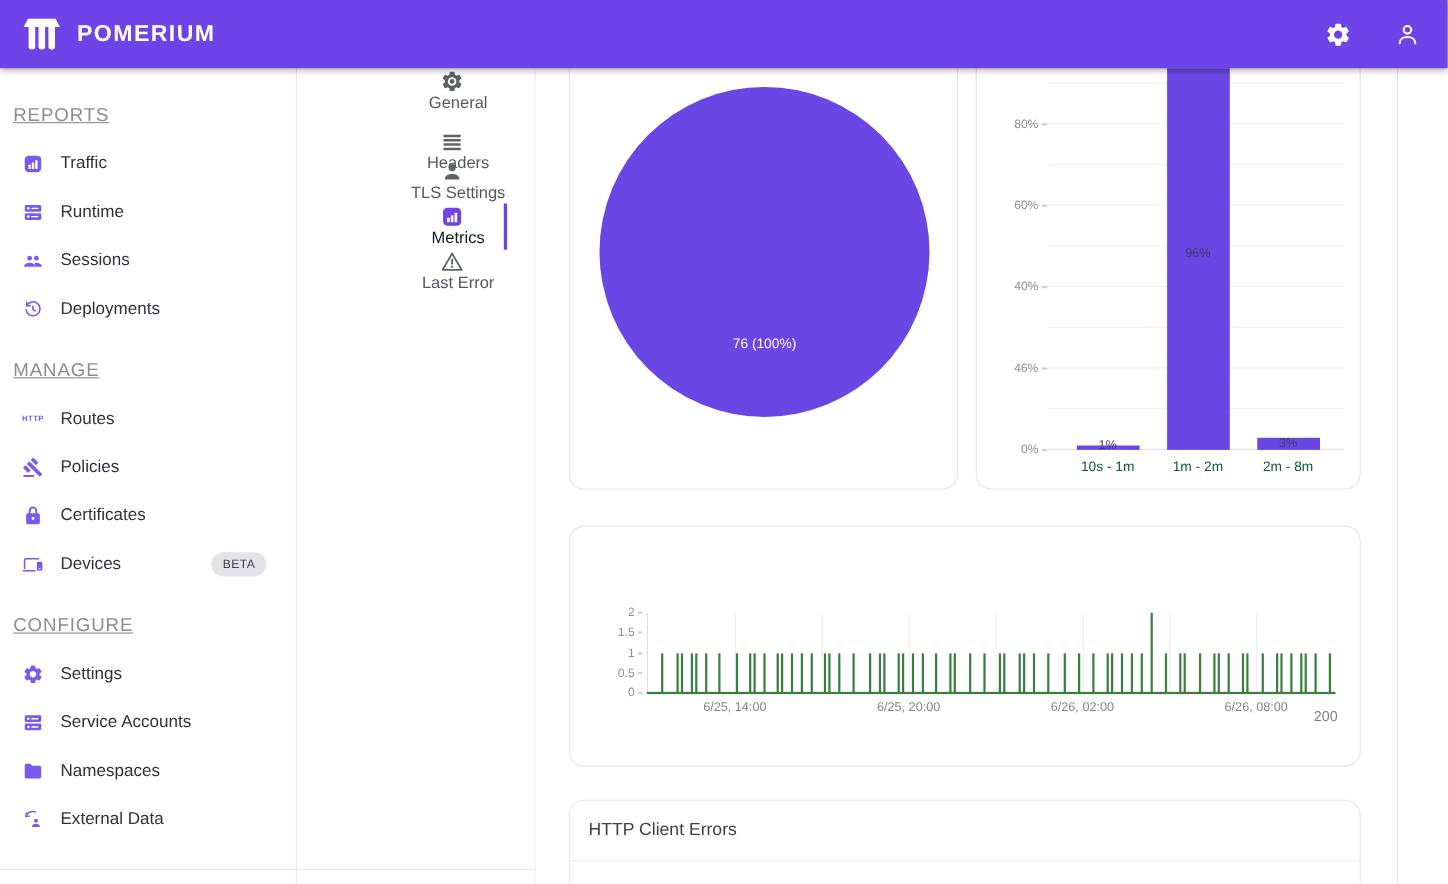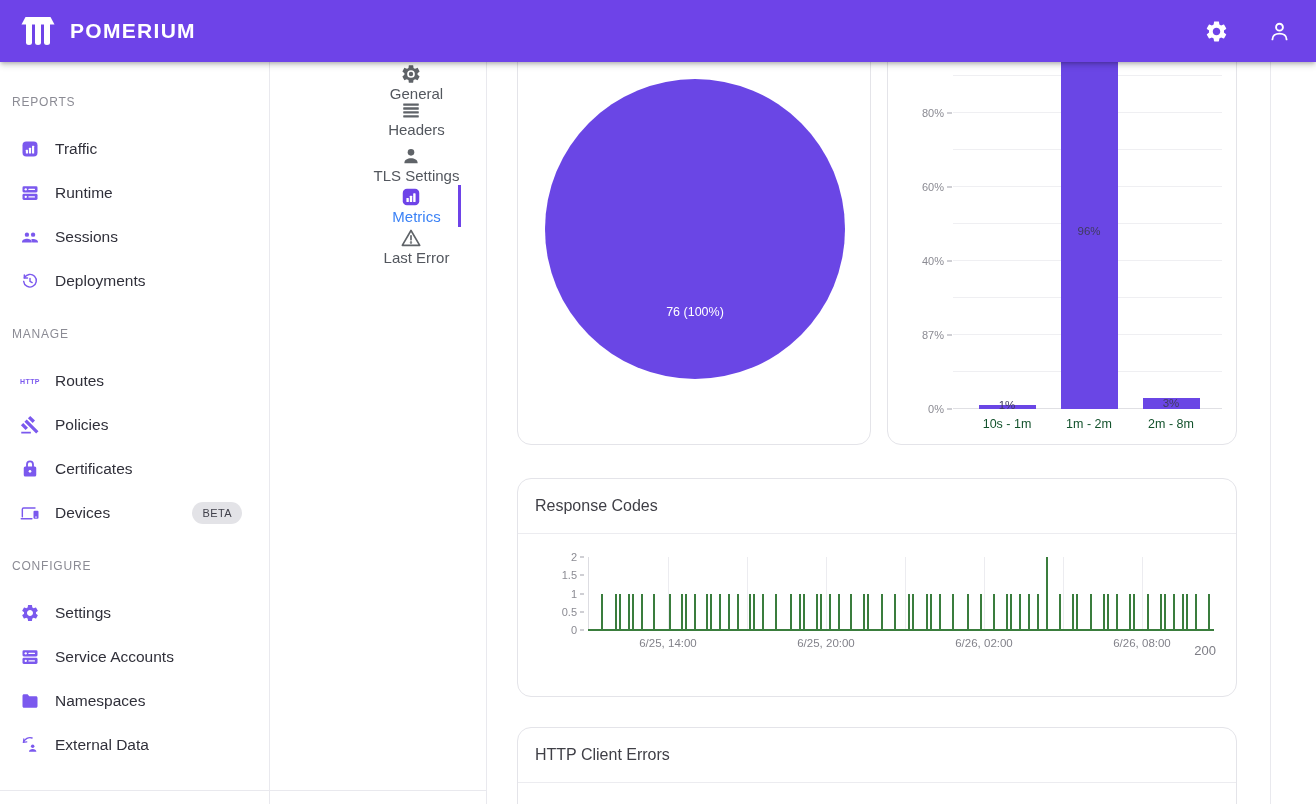--- a/index.html
+++ b/index.html
@@ -14,37 +14,37 @@
   .brand-name { color:#fff; font-size:21px; font-weight:700; letter-spacing:1.3px; margin-left:12px; }
   .header-actions { margin-left:auto; display:flex; align-items:center; gap:38px; }
   .hicon { width:25px; height:25px; color:#fff; cursor:pointer; }
 
   
   .shell { position:absolute; top:62px; left:0; right:0; bottom:0; display:flex; }
   .sidebar { width:270px; position:relative; background:#fff; border-right:1px solid #e9e9ee; flex:none; }
   .subnav  { width:217px; position:relative; background:#fff; border-right:1px solid #e9e9ee; flex:none; }
   .content { flex:1; position:relative; overflow:hidden; background:#fff; }
 
-  .section-label { position:absolute; left:12px; font-size:12px; font-weight:500;
-    color:#8b8b94; letter-spacing:.8px; }
+  .section-label { position:absolute; left:12px; font-size:17px; font-weight:500;
+    color:#8b8b94; letter-spacing:.8px;text-decoration:underline; }
   .nav-row { position:absolute; left:0; right:0; height:44px; display:flex; align-items:center;
     padding-left:20px; cursor:pointer; }
   .nav-row .nicon { width:20px; height:20px; color:#7b59ee; flex:none; display:flex; align-items:center; justify-content:center; }
   .nav-row .nlabel { margin-left:15px; font-size:15.5px; color:#30303a; }
   .http-badge { font-size:7px; font-weight:700; letter-spacing:.4px; color:#7b59ee; }
   .beta-badge { margin-left:auto; margin-right:27px; background:#e3e3e7; color:#40404a;
     font-size:11px; letter-spacing:.4px; padding:5px 10px; border-radius:13px; }
   .side-divider { position:absolute; top:728px; left:0; right:0; height:1px; background:#e9e9ee; }
 
   .sub-row { position:absolute; left:0; right:0; height:41px; display:flex; align-items:center;
     padding-left:65px; cursor:pointer;flex-direction:column; }
   .sub-row .sicon { width:22px; height:22px; color:#5f6368; flex:none; display:flex; align-items:center; justify-content:center; }
   .sub-row .slabel { margin-left:12px; font-size:15px; color:#53575e; }
   .sub-row.selected .sicon { color:#6e43e8; }
-  .sub-row.selected .slabel { color:#3b82f6; font-weight:500; }
+  .sub-row.selected .slabel { color:#0f172a; font-weight:500; }
   .active-indicator { position:absolute; right:25px; top:123px; width:3px; height:42px; background:#6e43e8; }
 
   
   .card { position:absolute; background:#fff; border:1px solid #e4e4e9; border-radius:14px; }
   .card-pie { left:30px; top:-80px; width:354px; height:463px; }
   .card-bar { left:400px; top:-80px; width:350px; height:463px; }
   .card-rc  { left:30px; top:416px; width:720px; height:219px; }
   .card-http{ left:30px; top:665px; width:720px; height:140px; }
   .card-header { height:55px; display:flex; align-items:center; padding:0 17px;
     border-bottom:1px solid #ececf0; }
@@ -251,21 +251,21 @@
 
   <nav class="subnav">
     <div class="sub-row" style="top:1px">
       <span class="sicon">
         <svg viewBox="0 0 24 24" width="22" height="22">
             <path fill="currentColor" fill-rule="evenodd" d="M19.14 12.94c.04-.3.06-.61.06-.94 0-.32-.02-.64-.07-.94l2.03-1.58c.18-.14.23-.41.12-.61l-1.92-3.32c-.12-.22-.37-.29-.59-.22l-2.39.96c-.5-.38-1.03-.7-1.62-.94l-.36-2.54c-.04-.24-.24-.41-.48-.41h-3.84c-.24 0-.43.17-.47.41l-.36 2.54c-.59.24-1.13.57-1.62.94l-2.39-.96c-.22-.08-.47 0-.59.22L2.74 8.87c-.12.21-.08.47.12.61l2.03 1.58c-.05.3-.09.63-.09.94s.02.64.07.94l-2.03 1.58c-.18.14-.23.41-.12.61l1.92 3.32c.12.22.37.29.59.22l2.39-.96c.5.38 1.03.7 1.62.94l.36 2.54c.05.24.24.41.48.41h3.84c.24 0 .44-.17.47-.41l.36-2.54c.59-.24 1.13-.56 1.62-.94l2.39.96c.22.08.47 0 .59-.22l1.92-3.32c.12-.22.07-.47-.12-.61l-2.01-1.58zM12 16.2a4.2 4.2 0 1 1 0-8.4 4.2 4.2 0 0 1 0 8.4zm0-1.8a2.4 2.4 0 1 0 0-4.8 2.4 2.4 0 0 0 0 4.8z"></path>
           </svg>
       </span>
       <span class="slabel">General</span>
     </div>
-    <div class="sub-row" style="top:37px">
+    <div class="sub-row" style="top:56px">
       <span class="sicon">
         <svg viewBox="0 0 24 24" width="22" height="22" fill="currentColor">
             <rect x="3.5" y="4.8" width="17" height="2.5" rx=".5"></rect>
             <rect x="3.5" y="9.1" width="17" height="2.5" rx=".5"></rect>
             <rect x="3.5" y="13.4" width="17" height="2.5" rx=".5"></rect>
             <rect x="3.5" y="17.7" width="17" height="2.5" rx=".5"></rect>
           </svg>
       </span>
       <span class="slabel">Headers</span>
     </div>
@@ -312,21 +312,21 @@
       <div class="pie-label">76 (100%)</div>
     </div>
 
     <div class="card card-bar">
       <div id="bar-yaxis">
           <div class="ytick" style="top: 370px;">
             <span>0%</span>
             <i></i>
           </div>
           <div class="ytick" style="top: 296px;">
-            <span>87%</span>
+            <span>46%</span>
             <i></i>
           </div>
           <div class="ytick" style="top: 222px;">
             <span>40%</span>
             <i></i>
           </div>
           <div class="ytick" style="top: 148px;">
             <span>60%</span>
             <i></i>
           </div>
@@ -352,23 +352,20 @@
           <div class="vbar" style="left: 107.5px; height: 355.2px; background: rgb(106, 70, 229);"></div>
           <div class="vbar-label" style="left: 136px; top: 186px;">96%</div>
           <div class="vbar-cat" style="left: 136px;">1m - 2m</div>
           <div class="vbar" style="left: 189.5px; height: 11.1px; background: rgb(106, 70, 229);"></div>
           <div class="vbar-label" style="left: 218px; top: 358px;">3%</div>
           <div class="vbar-cat" style="left: 218px;">2m - 8m</div>
         </div>
     </div>
 
     <div class="card card-rc">
-      <div class="card-header">
-        <span class="card-title">Response Codes</span>
-      </div>
       <div id="rc-yaxis">
           <div class="ytick" style="top: 73px;">
             <span>0</span>
             <i></i>
           </div>
           <div class="ytick" style="top: 54.75px;">
             <span>0.5</span>
             <i></i>
           </div>
           <div class="ytick" style="top: 36.5px;">

